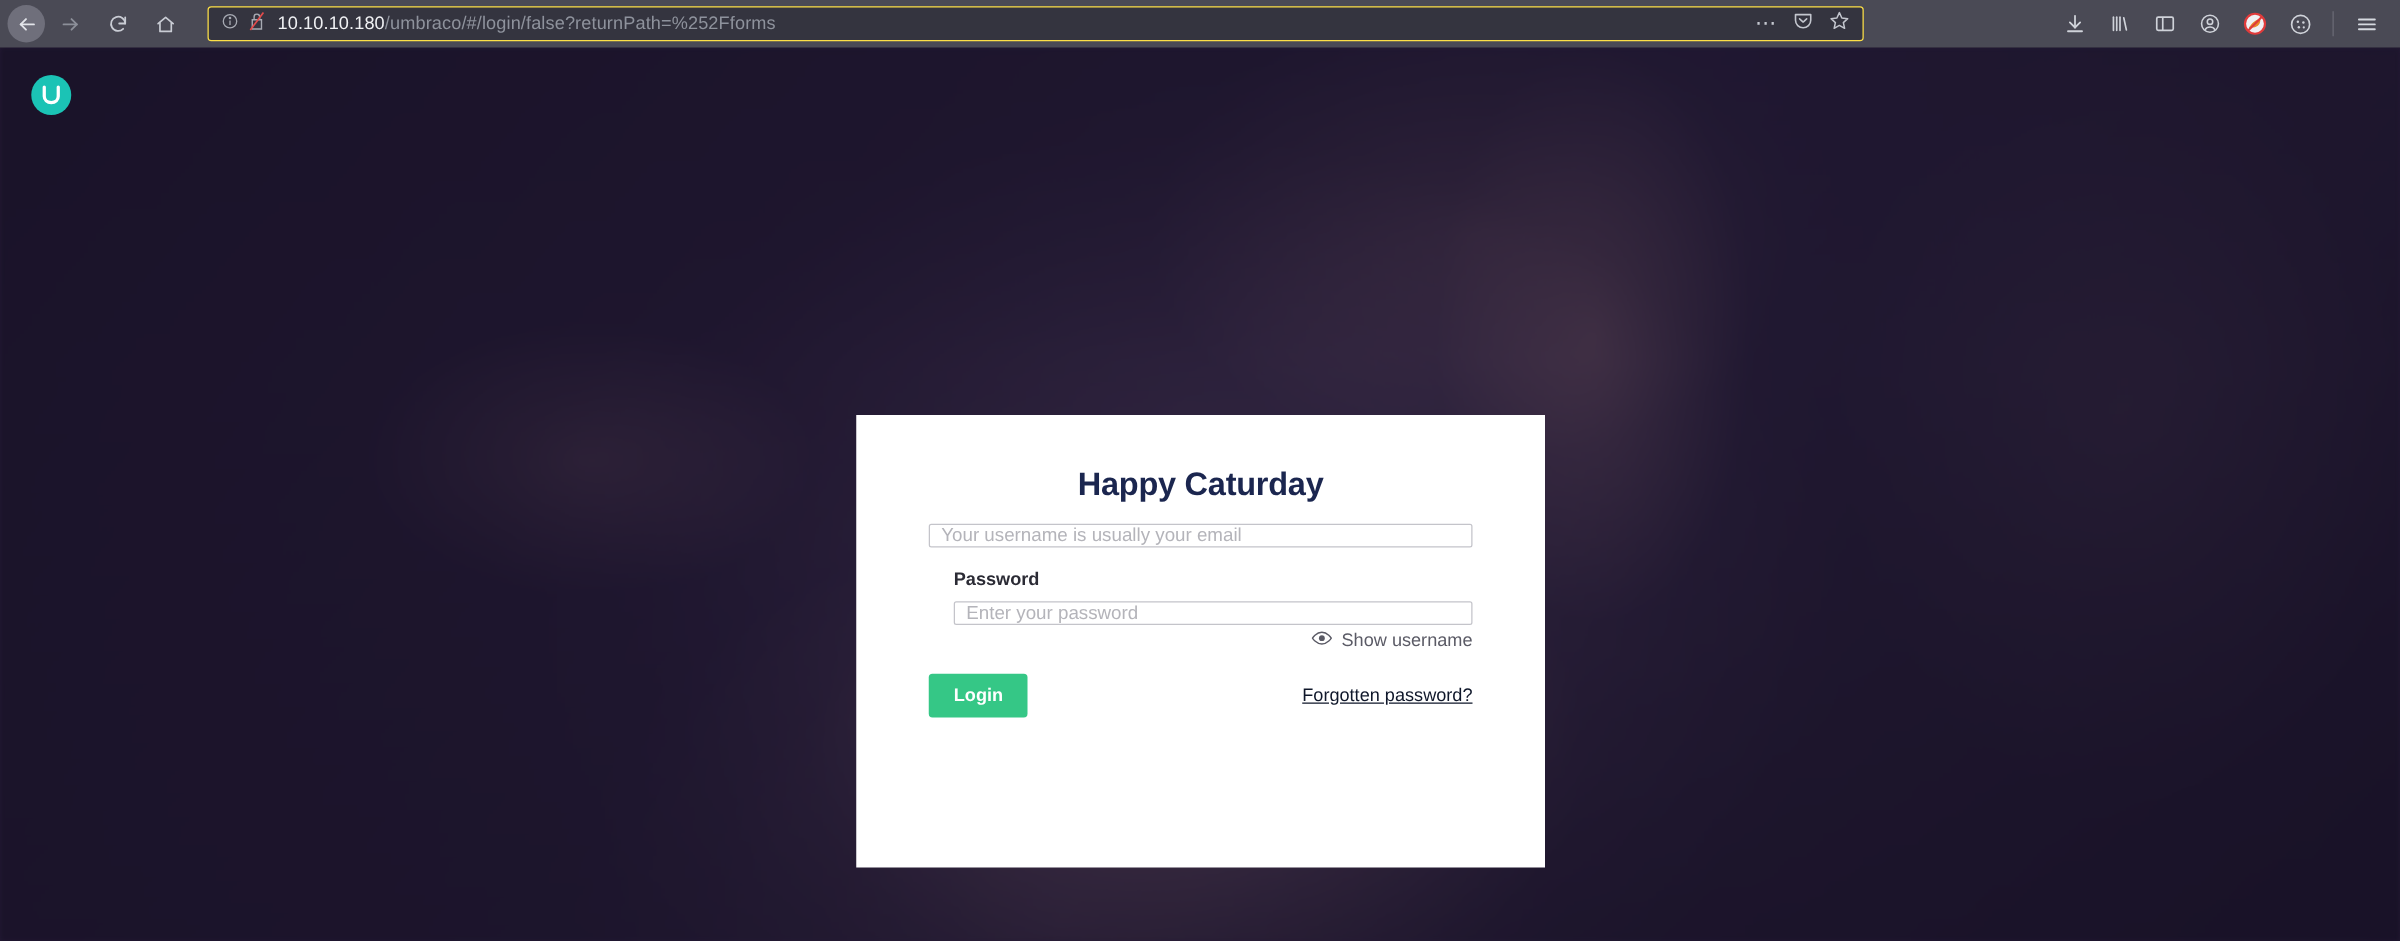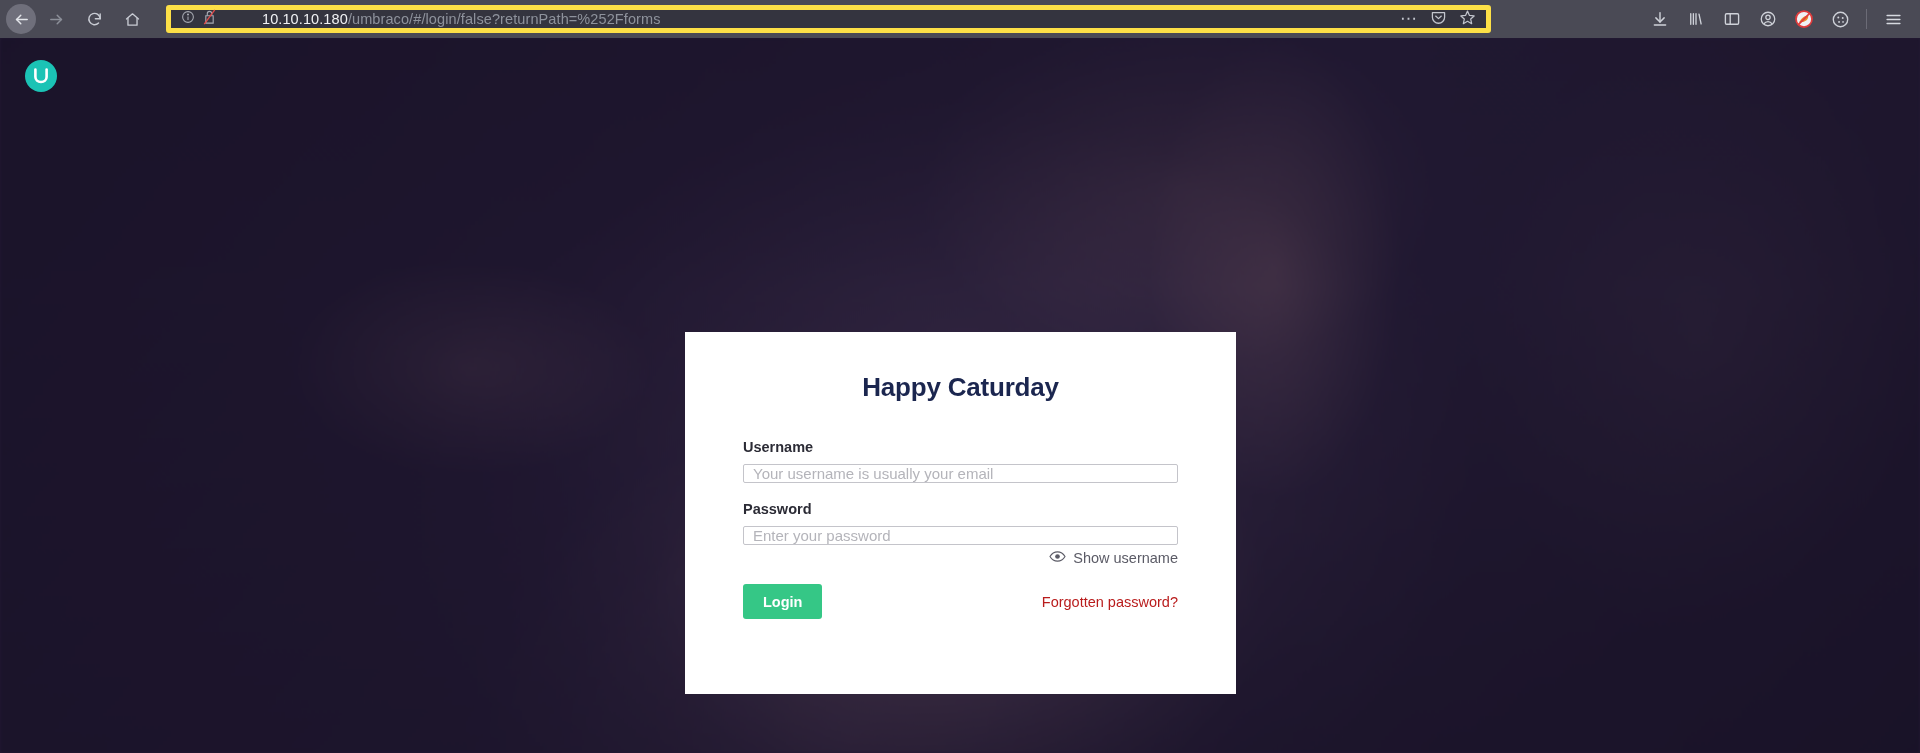--- a/index.html
+++ b/index.html
@@ -36,26 +36,25 @@
   .nav-btn.active-hover { background: #6f6f7b; border-radius: 50%; width: 30px; }
   .nav-btn.dim { color: #7e818c; }
   .nav-btn svg { display: block; }
 
   .urlbar-wrap {
     flex: 0 0 auto;
     margin-left: 16px;
     width: 1325px;
     height: 28px;
     background: #34343f;
-    border: 5px solid #fde047;
+    border: 1px solid #fde047;
     border-radius: 3px;
     display: flex;
     align-items: center;
     padding: 0 10px;
-    gap: 36px;
   }
 
   .url-icons { display: flex; align-items: center; gap: 7px; margin-right: 9px; }
 
   .url-text {
     font-size: 14.5px;
     color: #8e929c;
     white-space: nowrap;
     overflow: hidden;
     flex: 1;
@@ -129,21 +128,21 @@
     z-index: 5;
     padding: 40px 58px 0 58px;
   }
 
   .card-title {
     font-size: 26px;
     font-weight: bold;
     color: #1b264f;
     text-align: center;
     letter-spacing: -0.2px;
-    margin-bottom: 36px;
+    margin-bottom: 16px;
   }
 
   .field-label {
     font-size: 14.5px;
     font-weight: bold;
     color: #2b2b35;
     margin-bottom: 9px;
   }
 
   .text-input {
@@ -191,21 +190,22 @@
     font-size: 14.5px;
     font-weight: bold;
     font-family: "Liberation Sans", sans-serif;
     padding: 0 20px;
     height: 35px;
     cursor: pointer;
   }
 
   .forgot-link {
     font-size: 14.5px;
-    color: #b91c1c;
+    color: #0f172a;
+    text-decoration: underline;
     cursor: pointer;
   }
 </style>
 </head>
 <body>
 
 <div class="browser-toolbar">
 
   <div class="nav-group">
     <div class="nav-btn active-hover" title="Back">
@@ -345,25 +345,24 @@
       <circle cx="18" cy="18" r="16" fill="#1bc3b5"></circle>
       <path d="M12.4 11.6v7.4c0 2.8 2.3 5 5.6 5s5.6-2.2 5.6-5v-7.4" fill="none" stroke="#ffffff" stroke-width="2.6" stroke-linecap="round"></path>
     </svg>
   </div>
 
   <div class="login-card">
 
     <div class="card-title">Happy Caturday</div>
 
     <div class="field-block">
-      <div class="field-label">Username</div>
       <input class="text-input" type="text" placeholder="Your username is usually your email" style="">
     </div>
 
-    <div class="field-block" style="margin-bottom:10px;">
+    <div class="field-block" style="margin-bottom:10px;margin-left:20px;">
       <div class="field-label">Password</div>
       <input class="text-input" type="password" placeholder="Enter your password" style="">
     </div>
 
     <div class="show-password-row">
       <span>
         <svg width="17" height="13" viewBox="0 0 24 18" fill="none" stroke="#5b5b66" stroke-width="1.6">
           <path d="M1.4 9S5.3 2.4 12 2.4 22.6 9 22.6 9 18.7 15.6 12 15.6 1.4 9 1.4 9z"></path>
           <circle cx="12" cy="9" r="3.3" fill="#5b5b66" stroke="none"></circle>
         </svg>

